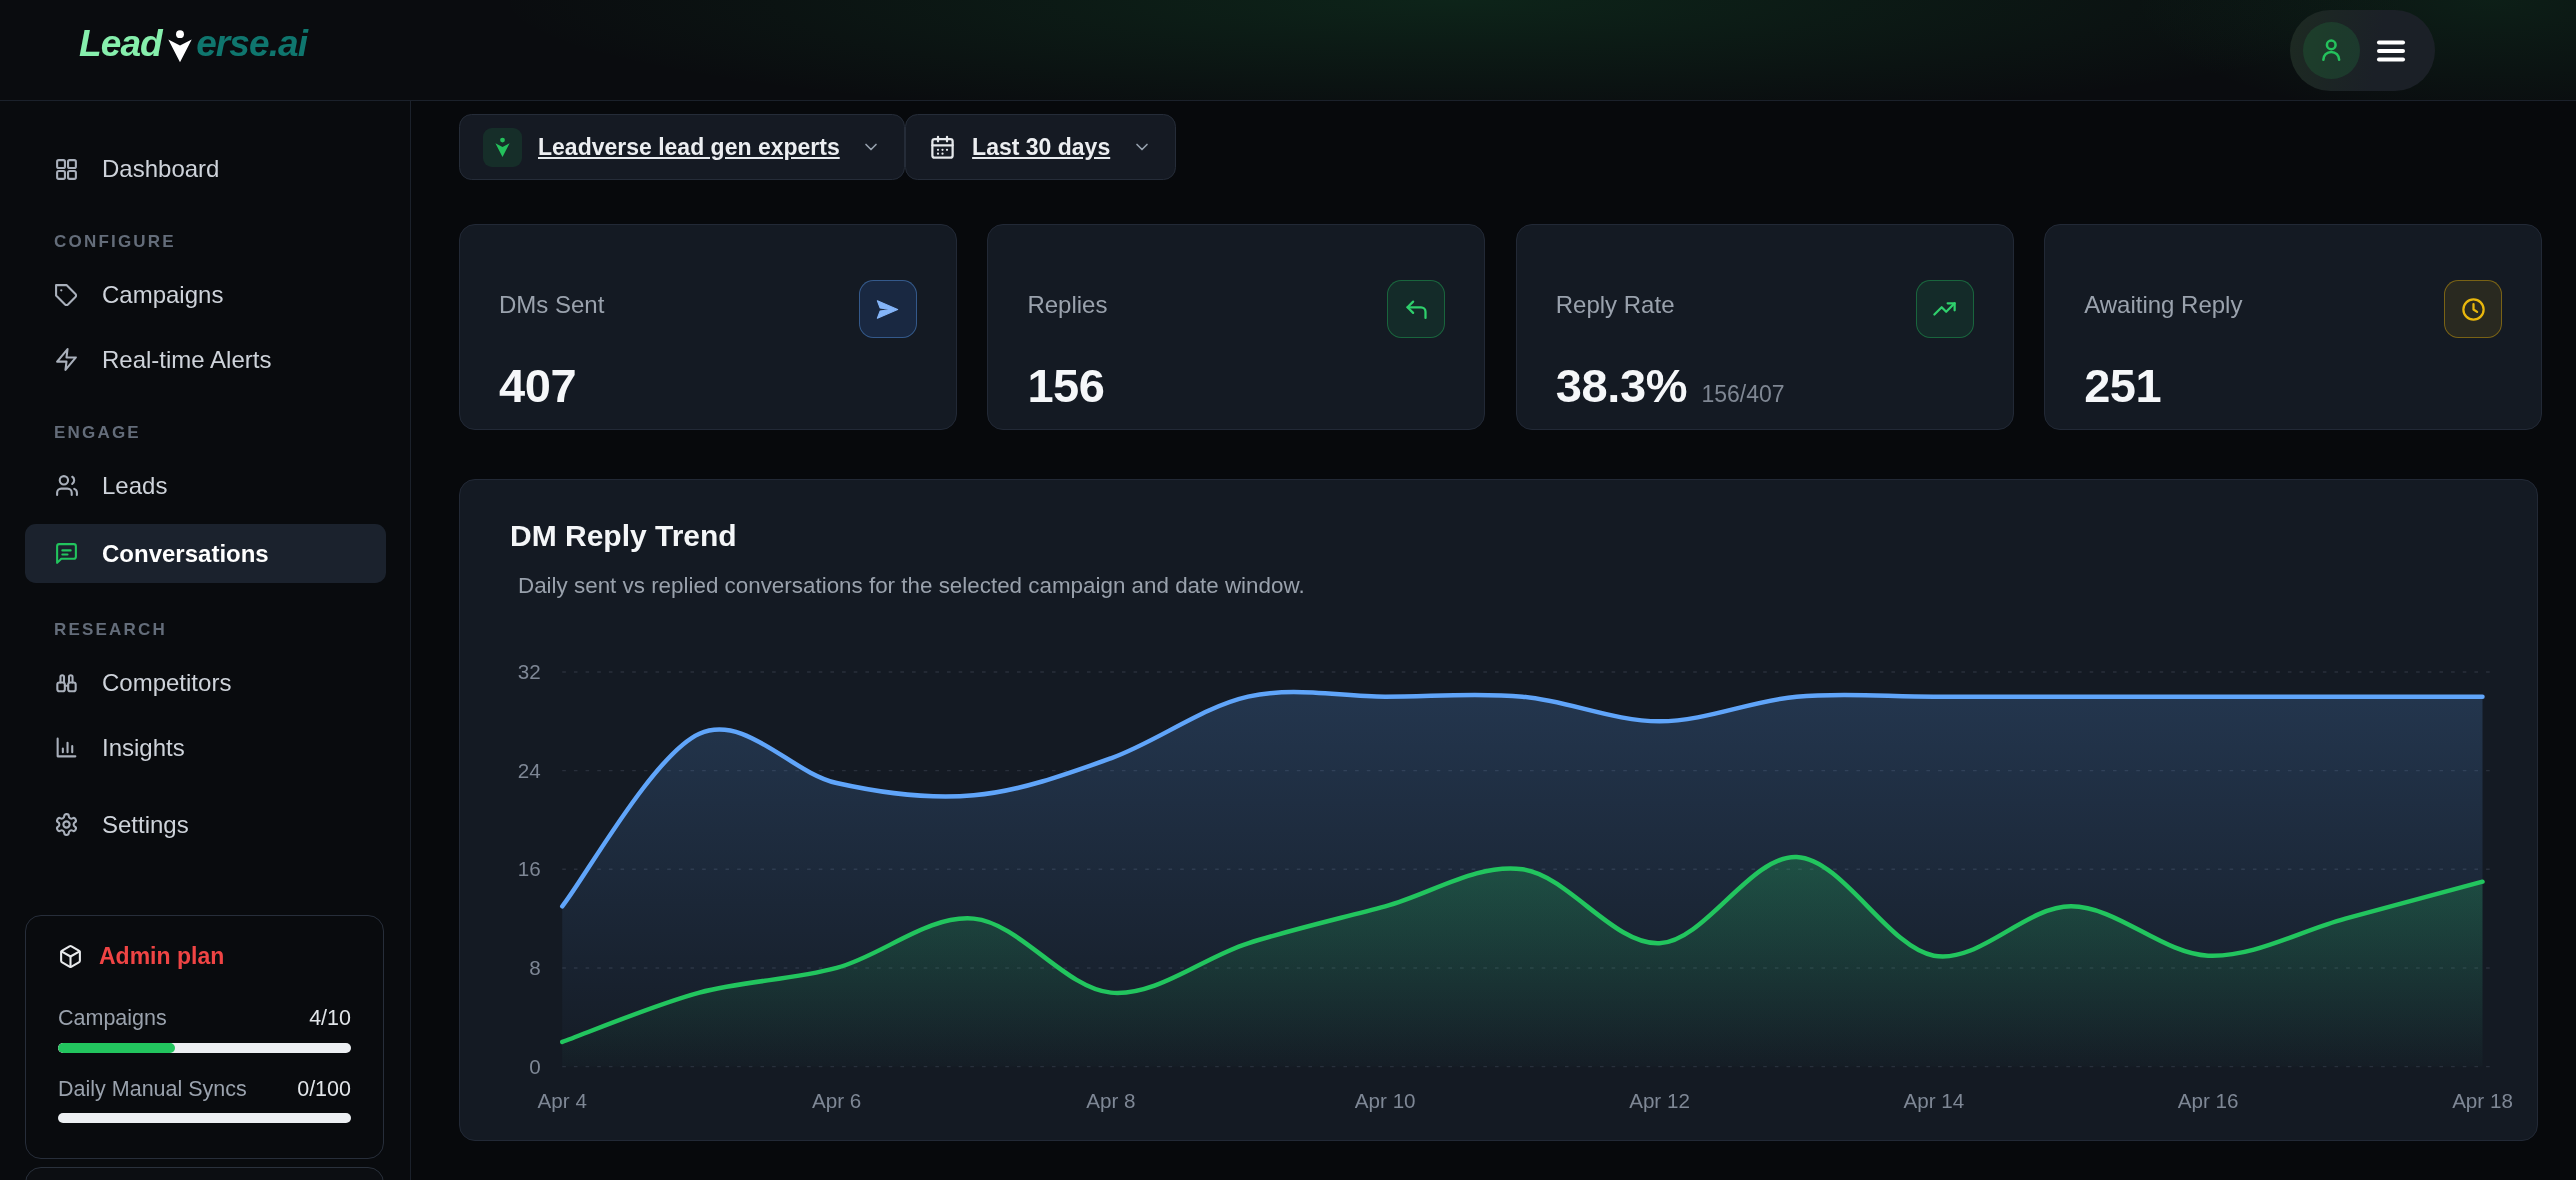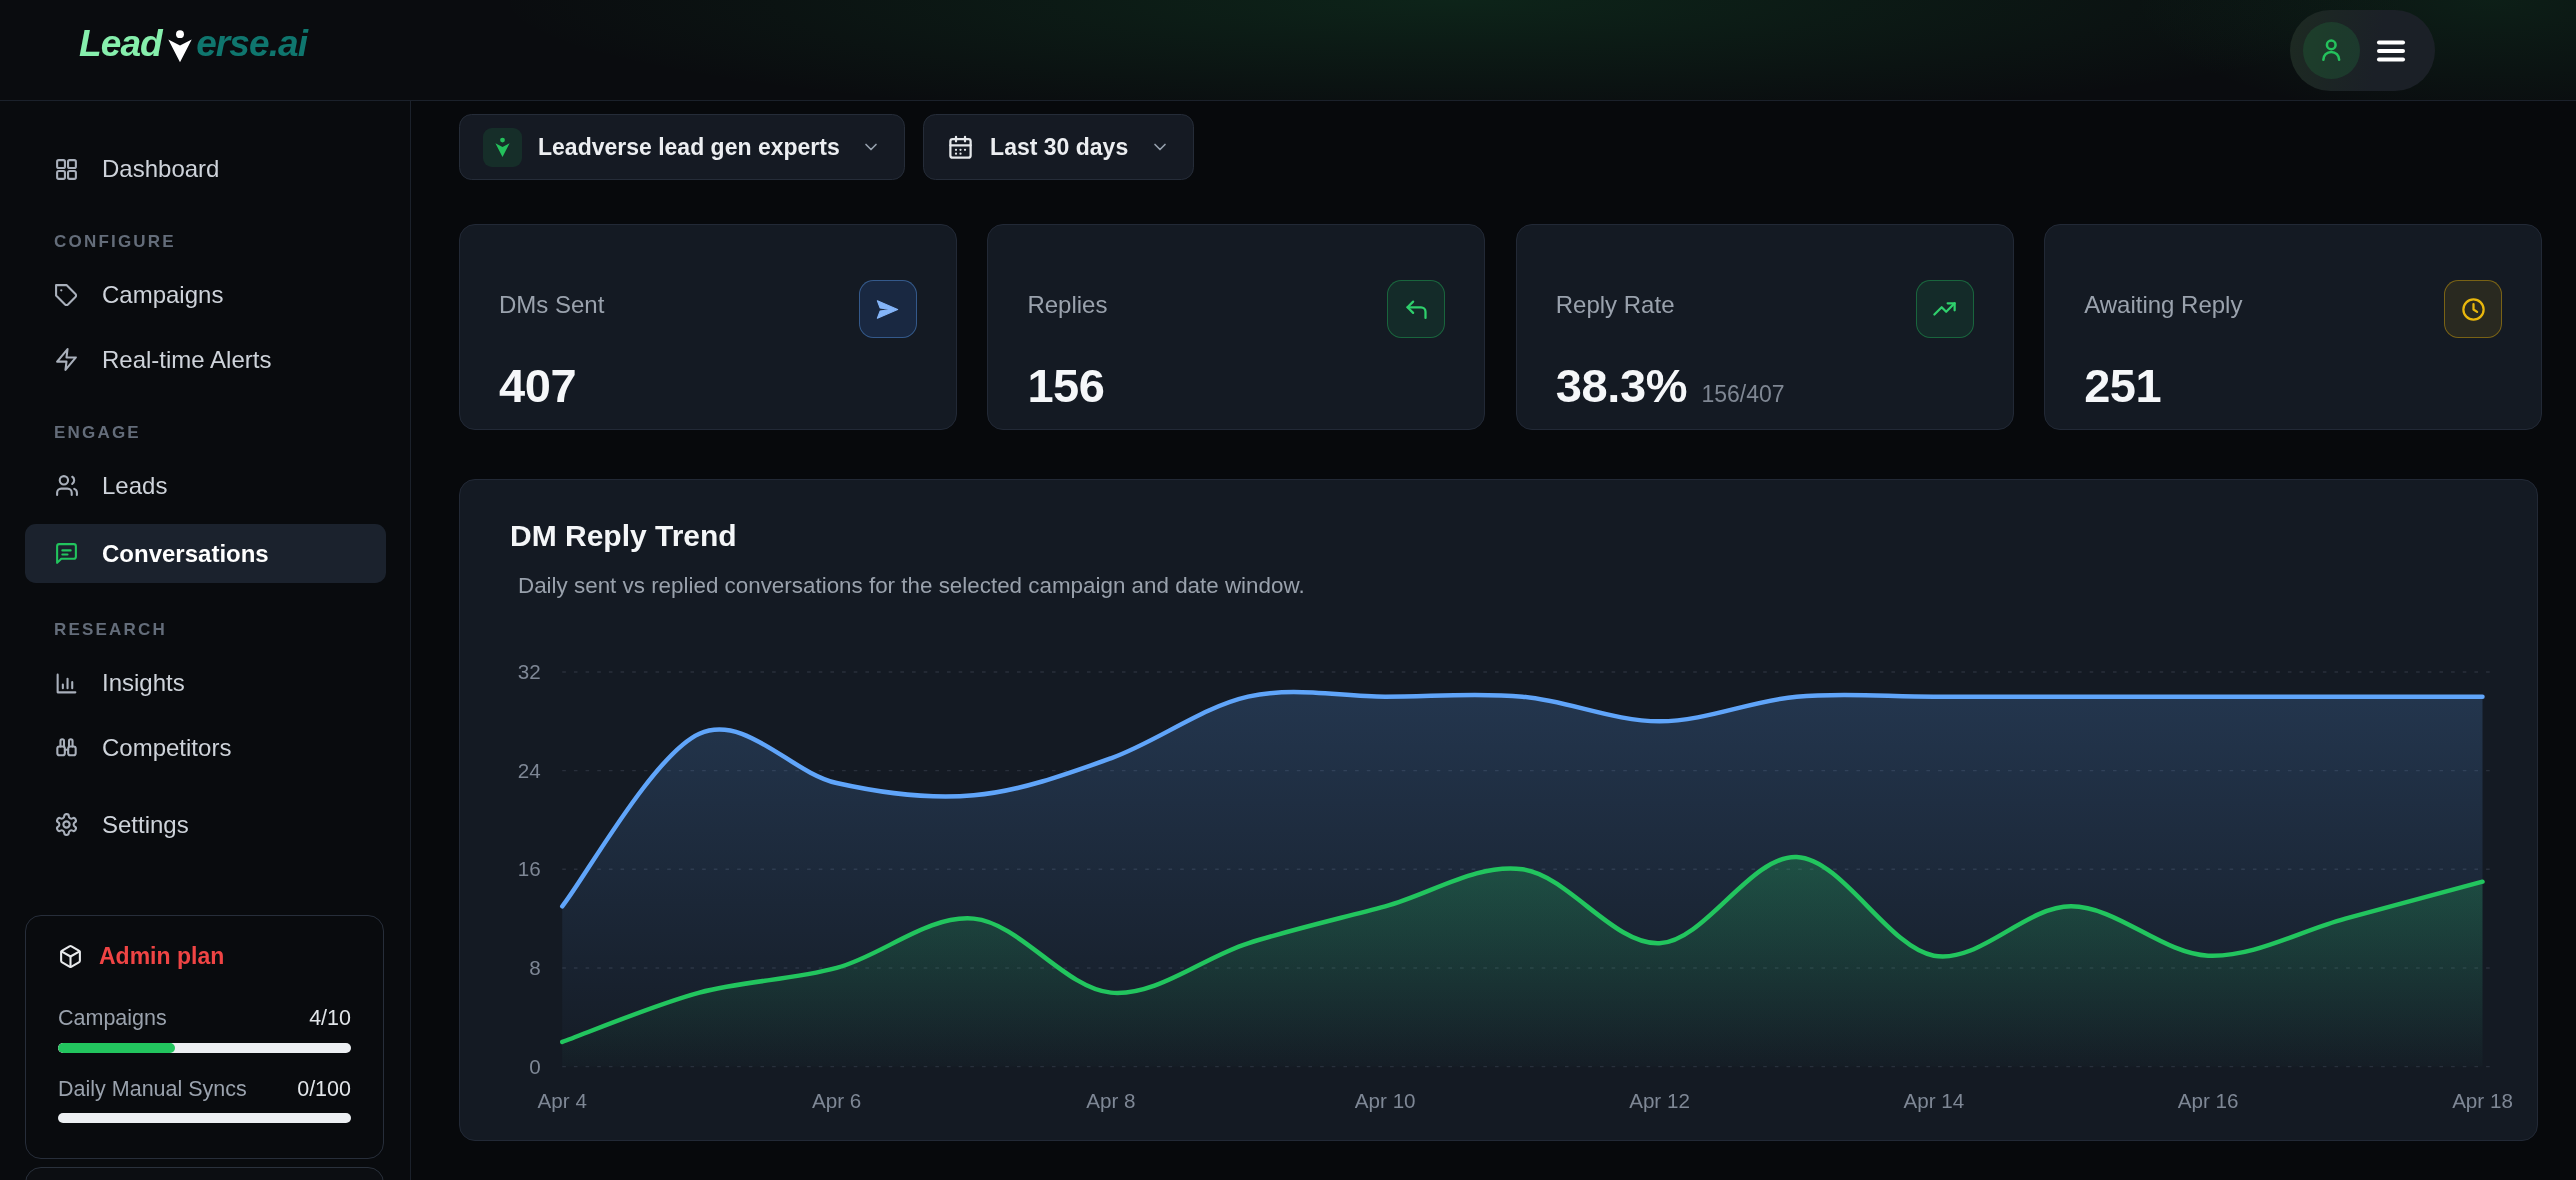--- a/index.html
+++ b/index.html
@@ -46,21 +46,21 @@
   .plan-title .ic{width:25px;height:25px;color:#e8eaec;}
   .plan-row{display:flex;justify-content:space-between;align-items:center;font-size:21.5px;margin-bottom:11.7px;}
   .plan-row .lbl{color:#9aa2ad;}
   .plan-row .val{color:#e2e6ea;}
   .bar{height:10px;border-radius:5.4px;background:#eceff2;overflow:hidden;margin-bottom:24px;}
   .bar .fill{height:100%;border-radius:5.4px;background:#22c55e;}
   .cutoff-card{position:absolute;left:25px;top:1066px;width:359px;height:54px;border:1.3px solid #2a313c;
         border-radius:16px;box-sizing:border-box;background:#0c0e12;}
 
   
-  .filters{position:absolute;left:459px;top:114px;display:flex;gap:18px;}
+  .filters{position:absolute;left:459px;top:114px;display:flex;text-decoration:underline;}
   .filter-btn{display:flex;align-items:center;gap:16px;height:66px;padding:0 23px;border-radius:12.6px;
         background:#151a23;border:0.9px solid #252c38;box-sizing:border-box;cursor:pointer;
         font-size:23px;font-weight:600;color:#eceef1;font-family:inherit;}
   .chip-mini{width:39px;height:39px;border-radius:9px;background:rgba(34,197,94,.12);
         display:flex;align-items:center;justify-content:center;color:#24c15c;}
   .chip-mini .ic{width:23px;height:23px;}
   .cal-ic{width:27px;height:27px;color:#e5e8eb;}
   .chev{width:20px;height:20px;color:#96a0ad;margin-left:5.4px;}
 
   .stats{position:absolute;left:459px;top:224px;width:2083px;display:grid;
@@ -171,39 +171,39 @@
               <path d="M8 9h8"></path>
               <path d="M8 13h5"></path>
             </svg>
           </span>
           <span>Conversations</span>
         </div>
         <div class="nav-header">Research</div>
         <div class="nav-item">
           <span class="ic">
             <svg viewBox="0 0 24 24" fill="none" stroke="currentColor" stroke-width="2" stroke-linecap="round" stroke-linejoin="round">
-              <path d="M3.5 3.5v17h17"></path>
-              <path d="M8.5 16.5v-3.5"></path>
-              <path d="M13 16.5v-9"></path>
-              <path d="M17.5 16.5v-6"></path>
-            </svg>
-          </span>
-          <span>Insights</span>
-        </div>
-        <div class="nav-item">
-          <span class="ic">
-            <svg viewBox="0 0 24 24" fill="none" stroke="currentColor" stroke-width="2" stroke-linecap="round" stroke-linejoin="round">
               <path d="M6.2 11V5.8a1.7 1.7 0 0 1 3.4 0V11"></path>
               <path d="M14.4 11V5.8a1.7 1.7 0 0 1 3.4 0V11"></path>
               <rect x="3.2" y="11" width="7.2" height="8.4" rx="2"></rect>
               <rect x="13.6" y="11" width="7.2" height="8.4" rx="2"></rect>
               <path d="M10.4 14.2h3.2"></path>
             </svg>
           </span>
           <span>Competitors</span>
+        </div>
+        <div class="nav-item">
+          <span class="ic">
+            <svg viewBox="0 0 24 24" fill="none" stroke="currentColor" stroke-width="2" stroke-linecap="round" stroke-linejoin="round">
+              <path d="M3.5 3.5v17h17"></path>
+              <path d="M8.5 16.5v-3.5"></path>
+              <path d="M13 16.5v-9"></path>
+              <path d="M17.5 16.5v-6"></path>
+            </svg>
+          </span>
+          <span>Insights</span>
         </div>
         <div class="nav-item gap-before">
           <span class="ic">
             <svg viewBox="0 0 24 24" fill="none" stroke="currentColor" stroke-width="2" stroke-linecap="round" stroke-linejoin="round">
               <path d="M12.22 2h-.44a2 2 0 0 0-2 2v.18a2 2 0 0 1-1 1.73l-.43.25a2 2 0 0 1-2 0l-.15-.08a2 2 0 0 0-2.73.73l-.22.38a2 2 0 0 0 .73 2.73l.15.1a2 2 0 0 1 1 1.72v.51a2 2 0 0 1-1 1.74l-.15.09a2 2 0 0 0-.73 2.73l.22.38a2 2 0 0 0 2.73.73l.15-.08a2 2 0 0 1 2 0l.43.25a2 2 0 0 1 1 1.73V20a2 2 0 0 0 2 2h.44a2 2 0 0 0 2-2v-.18a2 2 0 0 1 1-1.73l.43-.25a2 2 0 0 1 2 0l.15.08a2 2 0 0 0 2.73-.73l.22-.39a2 2 0 0 0-.73-2.73l-.15-.08a2 2 0 0 1-1-1.74v-.5a2 2 0 0 1 1-1.74l.15-.09a2 2 0 0 0 .73-2.73l-.22-.38a2 2 0 0 0-2.73-.73l-.15.08a2 2 0 0 1-2 0l-.43-.25a2 2 0 0 1-1-1.73V4a2 2 0 0 0-2-2z"></path>
               <circle cx="12" cy="12" r="3"></circle>
             </svg>
           </span>
           <span>Settings</span>
         </div>

